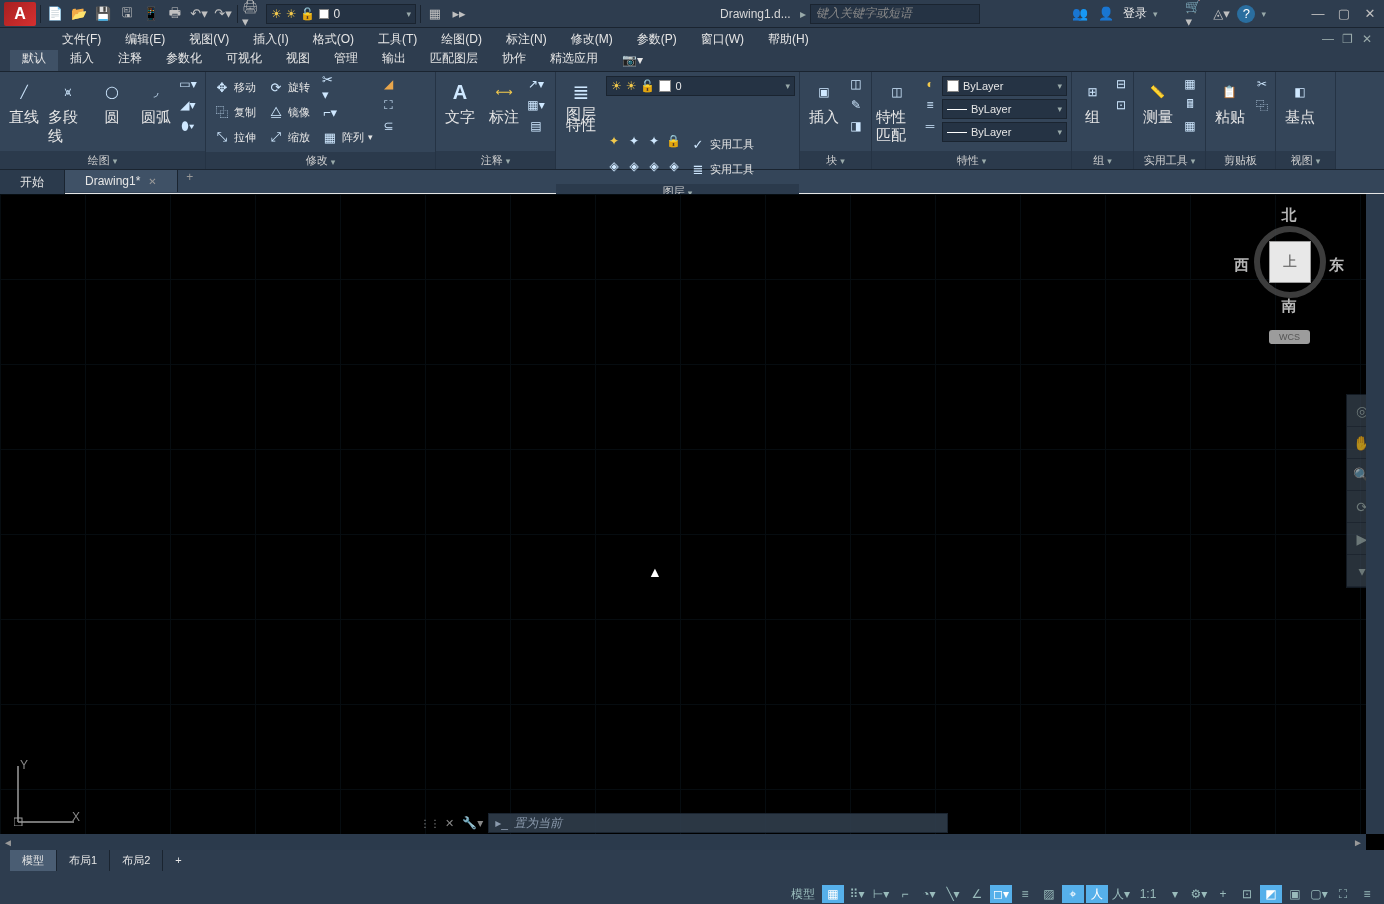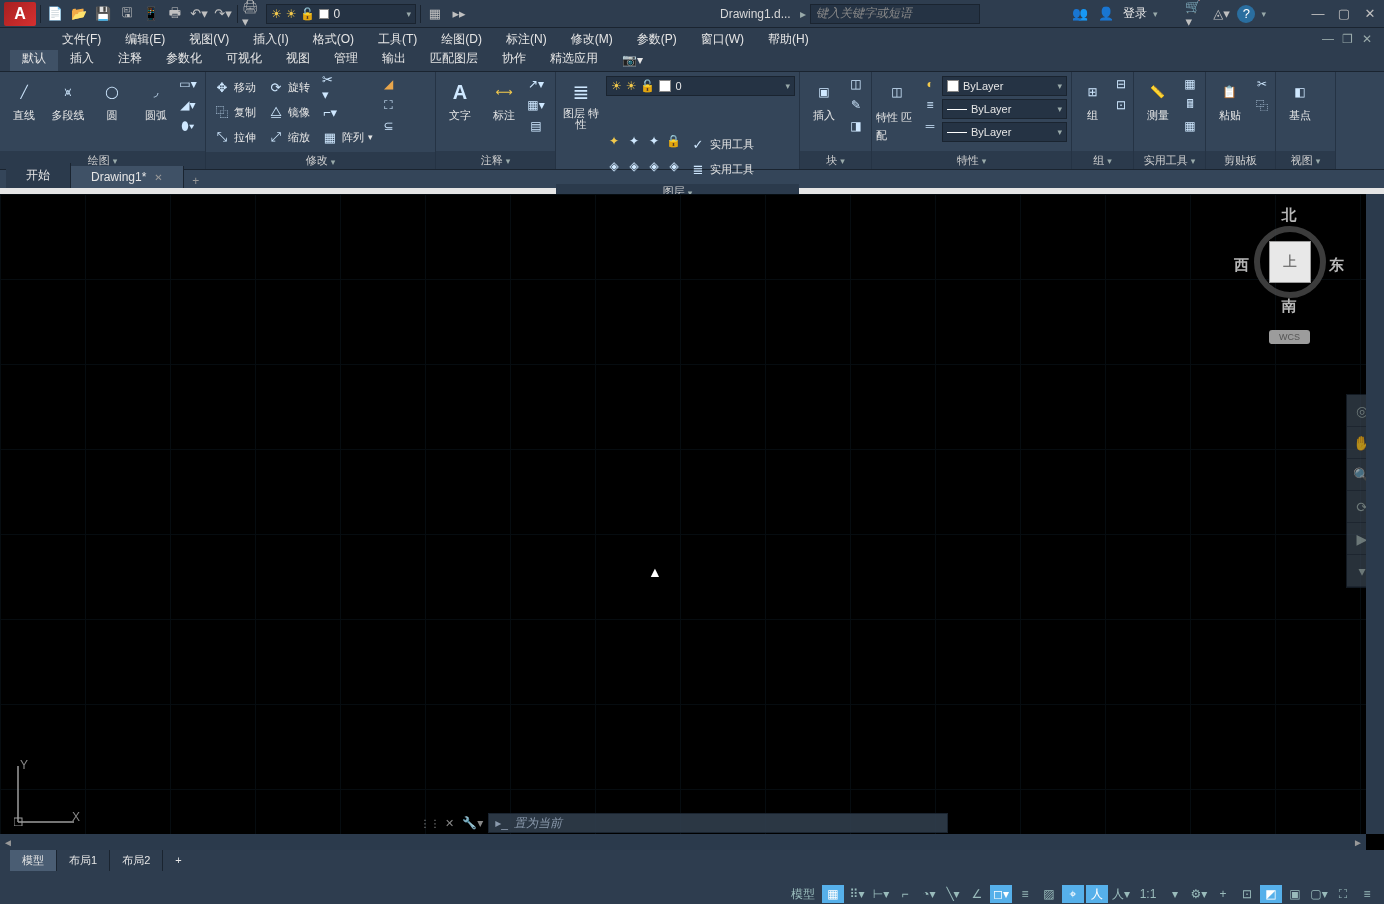--- a/index.html
+++ b/index.html
@@ -27,33 +27,33 @@
 
 
 .ribbon { height: 98px; background: #344559; display: flex; border-bottom: 1px solid #1a2430; }
 .panel { display: flex; flex-direction: column; border-right: 1px solid #253344; }
 .panel-body { flex: 1; display: flex; padding: 4px; gap: 4px; align-items: flex-start; }
 .panel-title { height: 18px; background: #2b3a4c; color: #cfcfcf; font-size: 11px; display: flex; align-items: center; justify-content: center; gap: 3px; }
 .panel-title .chev::after { content: "▾"; font-size: 9px; color: #9aa; }
 .ico { display: inline-flex; align-items: center; justify-content: center; color: #cfe8ff; }
 .big-btn { display: flex; flex-direction: column; align-items: center; gap: 2px; width: 40px; padding-top: 2px; cursor: pointer; }
 .big-btn .ico { width: 28px; height: 28px; }
-.big-btn .lab { font-size: 11px; color: #e6e6e6; }
+.big-btn .lab { font-size: 15px; color: #e6e6e6; }
 .col { display: flex; flex-direction: column; gap: 3px; }
 .row-btn { display: flex; align-items: center; gap: 4px; height: 22px; padding: 0 4px; cursor: pointer; }
 .row-btn .ico { width: 16px; height: 16px; font-size: 13px; }
 .row-btn .lab { font-size: 11px; }
 .dd { display: flex; align-items: center; background: #253344; border: 1px solid #1a2430; height: 20px; padding: 0 4px; gap: 4px; }
 .dd .swatch { width: 12px; height: 12px; background: #fff; border: 1px solid #888; }
 .dd .txt { flex: 1; color: #e6e6e6; font-size: 11px; }
 .dd .arr { color: #9aa; font-size: 9px; }
 .grid-ico { width: 16px; height: 16px; }
 
 
-.doc-tabs { height: 24px; background: #344559; display: flex; align-items: flex-end; border-bottom: 6px solid #e5e5e5; padding-left: 6px; }
+.doc-tabs { height: 24px; background: #344559; display: flex; align-items: flex-start; border-bottom: 1px solid #e5e5e5; padding-left: 0; }
 .doc-tab { padding: 4px 20px; background: #2b3a4c; color: #e6e6e6; font-size: 12px; cursor: pointer; display: flex; align-items: center; gap: 8px; border-right: 1px solid #1a2430; }
 .doc-tab.active { background: #3f5166; }
 .doc-tab .close { color: #999; font-size: 10px; }
 .doc-tab-add { width: 24px; text-align: center; color: #999; cursor: pointer; }
 
 
 .canvas { position: relative; background: #000; height: 656px; }
 .canvas .grid-bg {
   position: absolute; inset: 0;
   background-image: linear-gradient(#0d1820 1px, transparent 1px),

